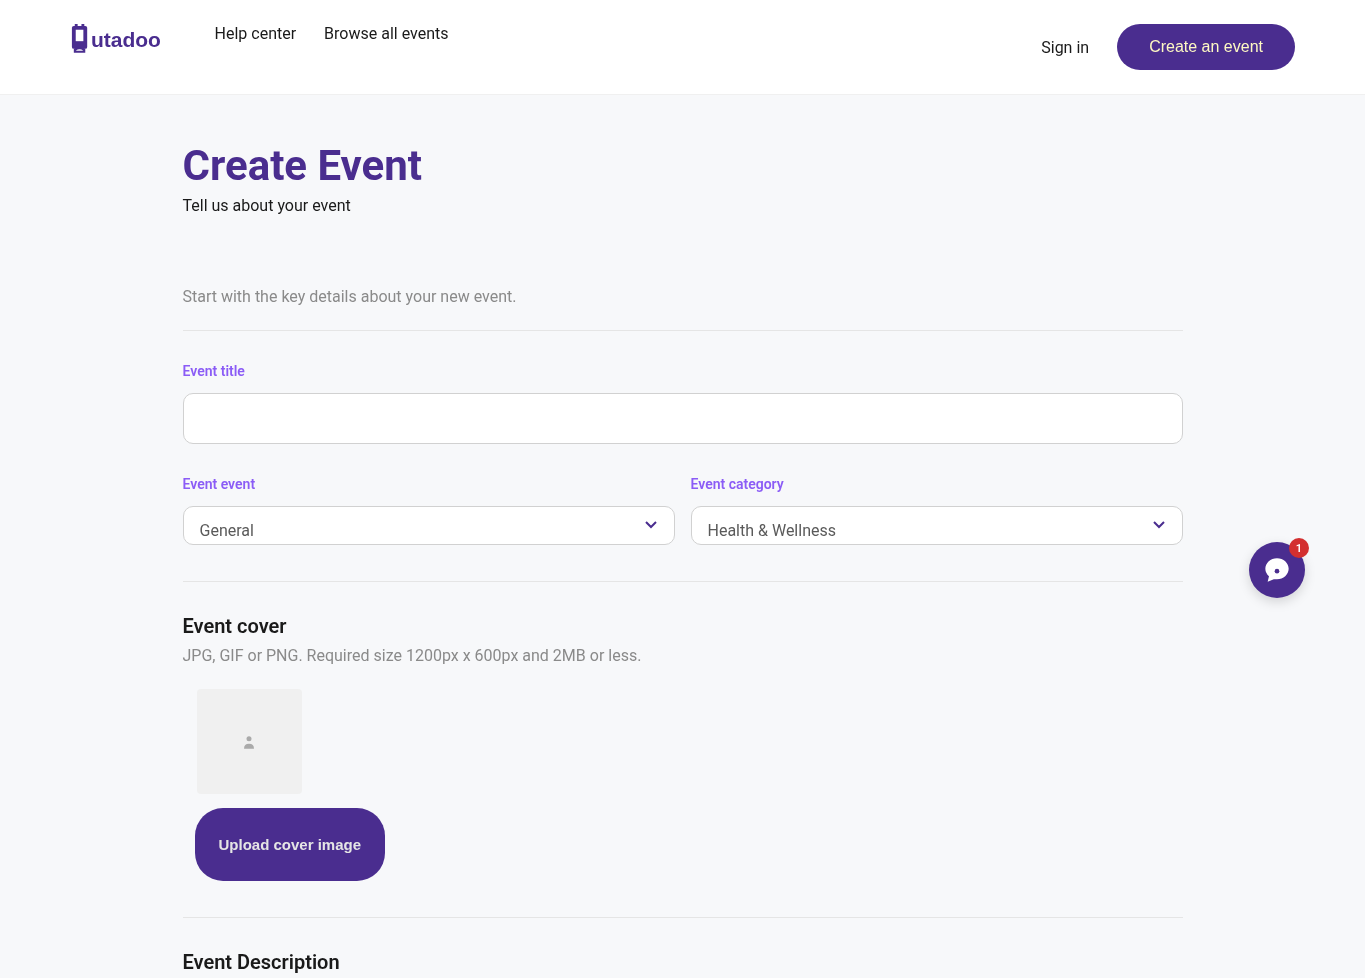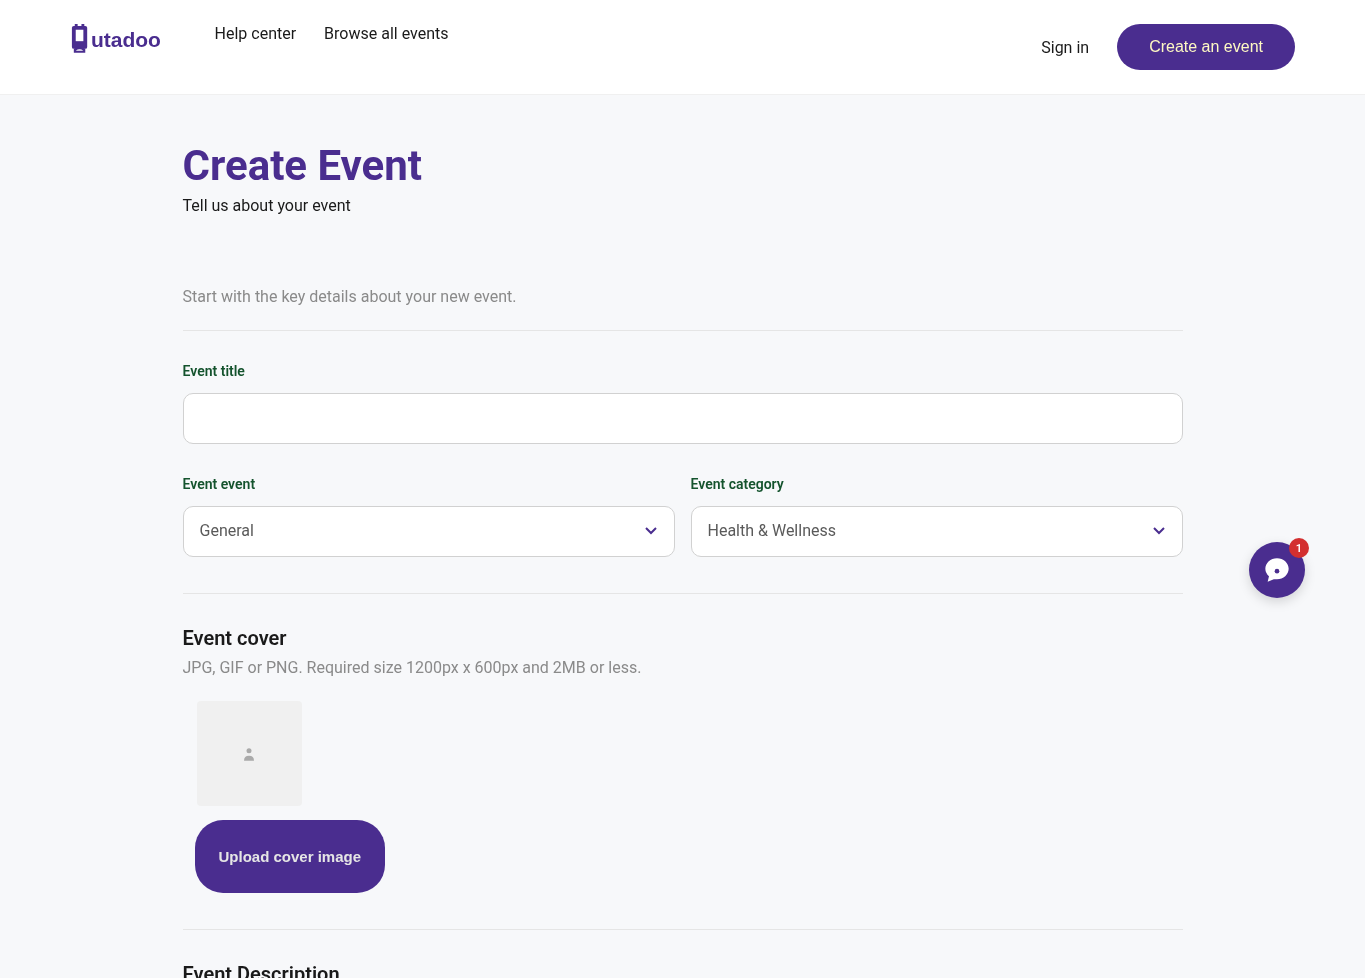--- a/index.html
+++ b/index.html
@@ -88,21 +88,21 @@
     }
     .divider {
       border: none;
       border-top: 1px solid #e5e5e5;
       margin: 12px 0 32px;
     }
     .form-label {
       display: block;
       font-size: 14px;
       font-weight: 600;
-      color: #14532d;
+      color: #8b5cf6;
       margin-bottom: 14px;
     }
     .form-input {
       width: 100%;
       padding: 14px 16px;
       border: 1px solid #d1d1d1;
       border-radius: 10px;
       font-size: 16px;
       background: #fff;
       height: 51px;
@@ -120,21 +120,21 @@
     }
     .form-select {
       width: 100%;
       padding: 14px 16px;
       border: 1px solid #d1d1d1;
       border-radius: 10px;
       font-size: 16px;
       background: #fff;
       appearance: none;
       cursor: pointer;
-      height: 51px;
+      height: 39px;
       color: #5a5a5a;
     }
     .select-chevron {
       position: absolute;
       right: 16px;
       top: 50%;
       transform: translateY(-50%);
       pointer-events: none;
       color: #4a2d8f;
     }

